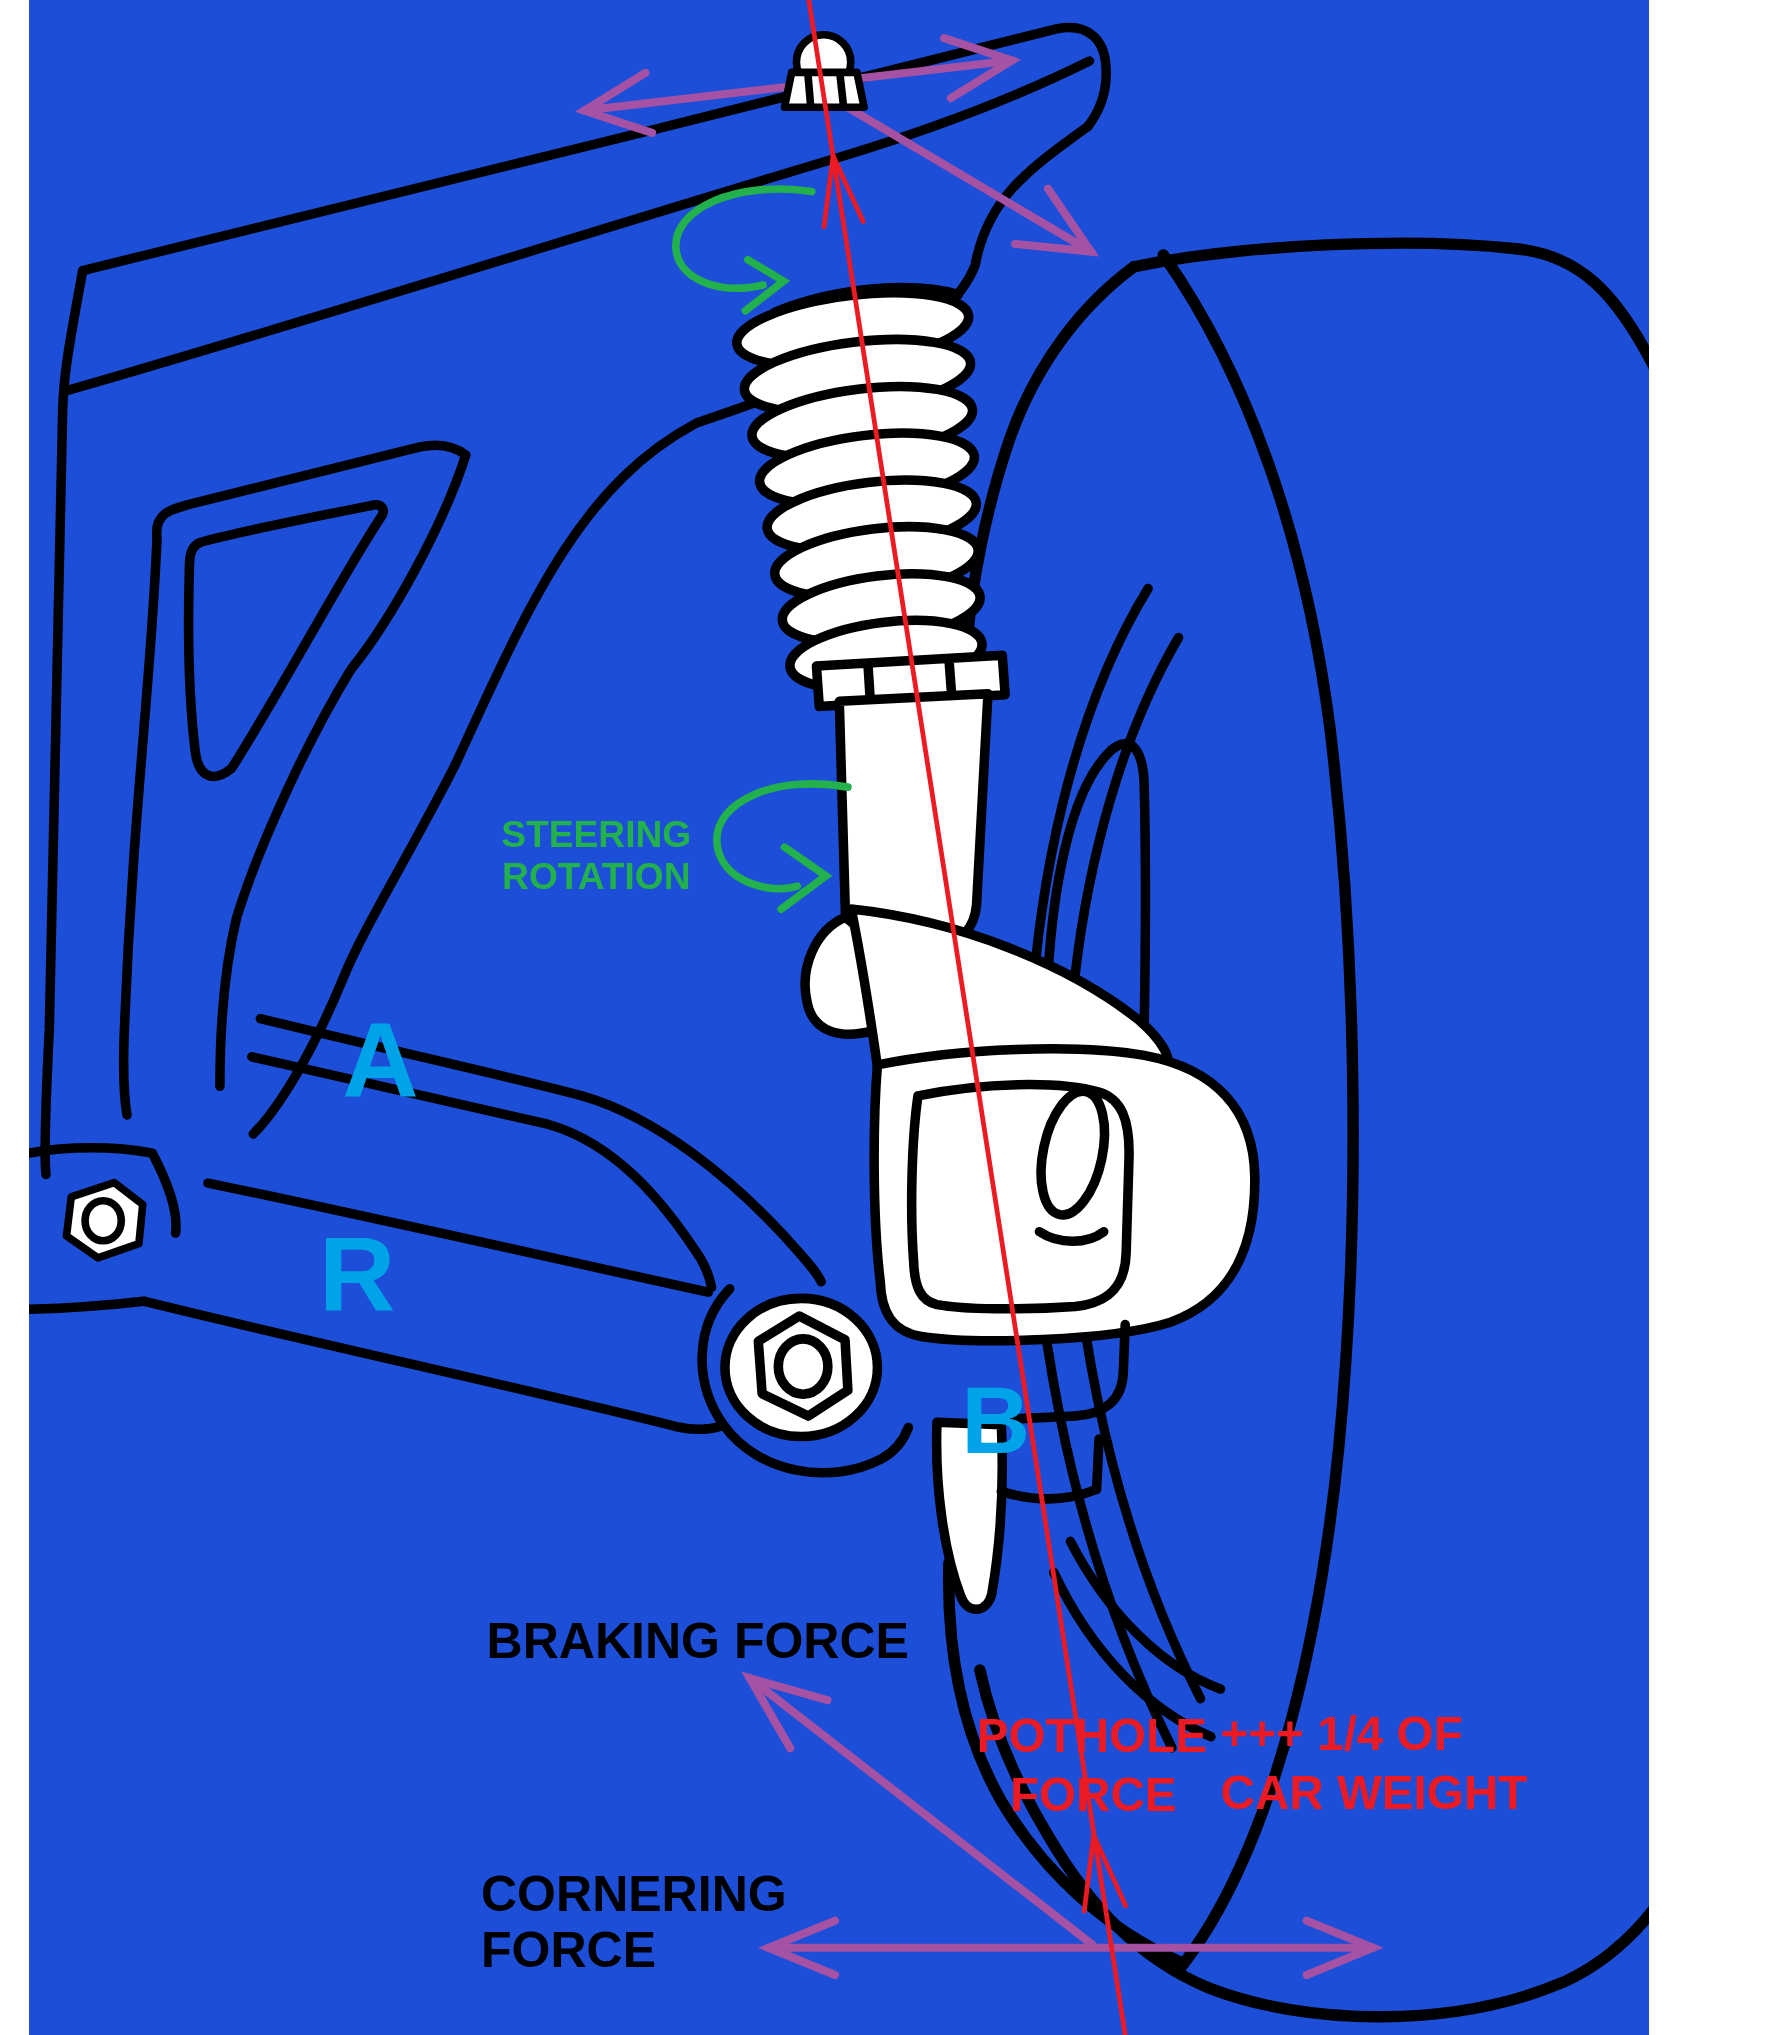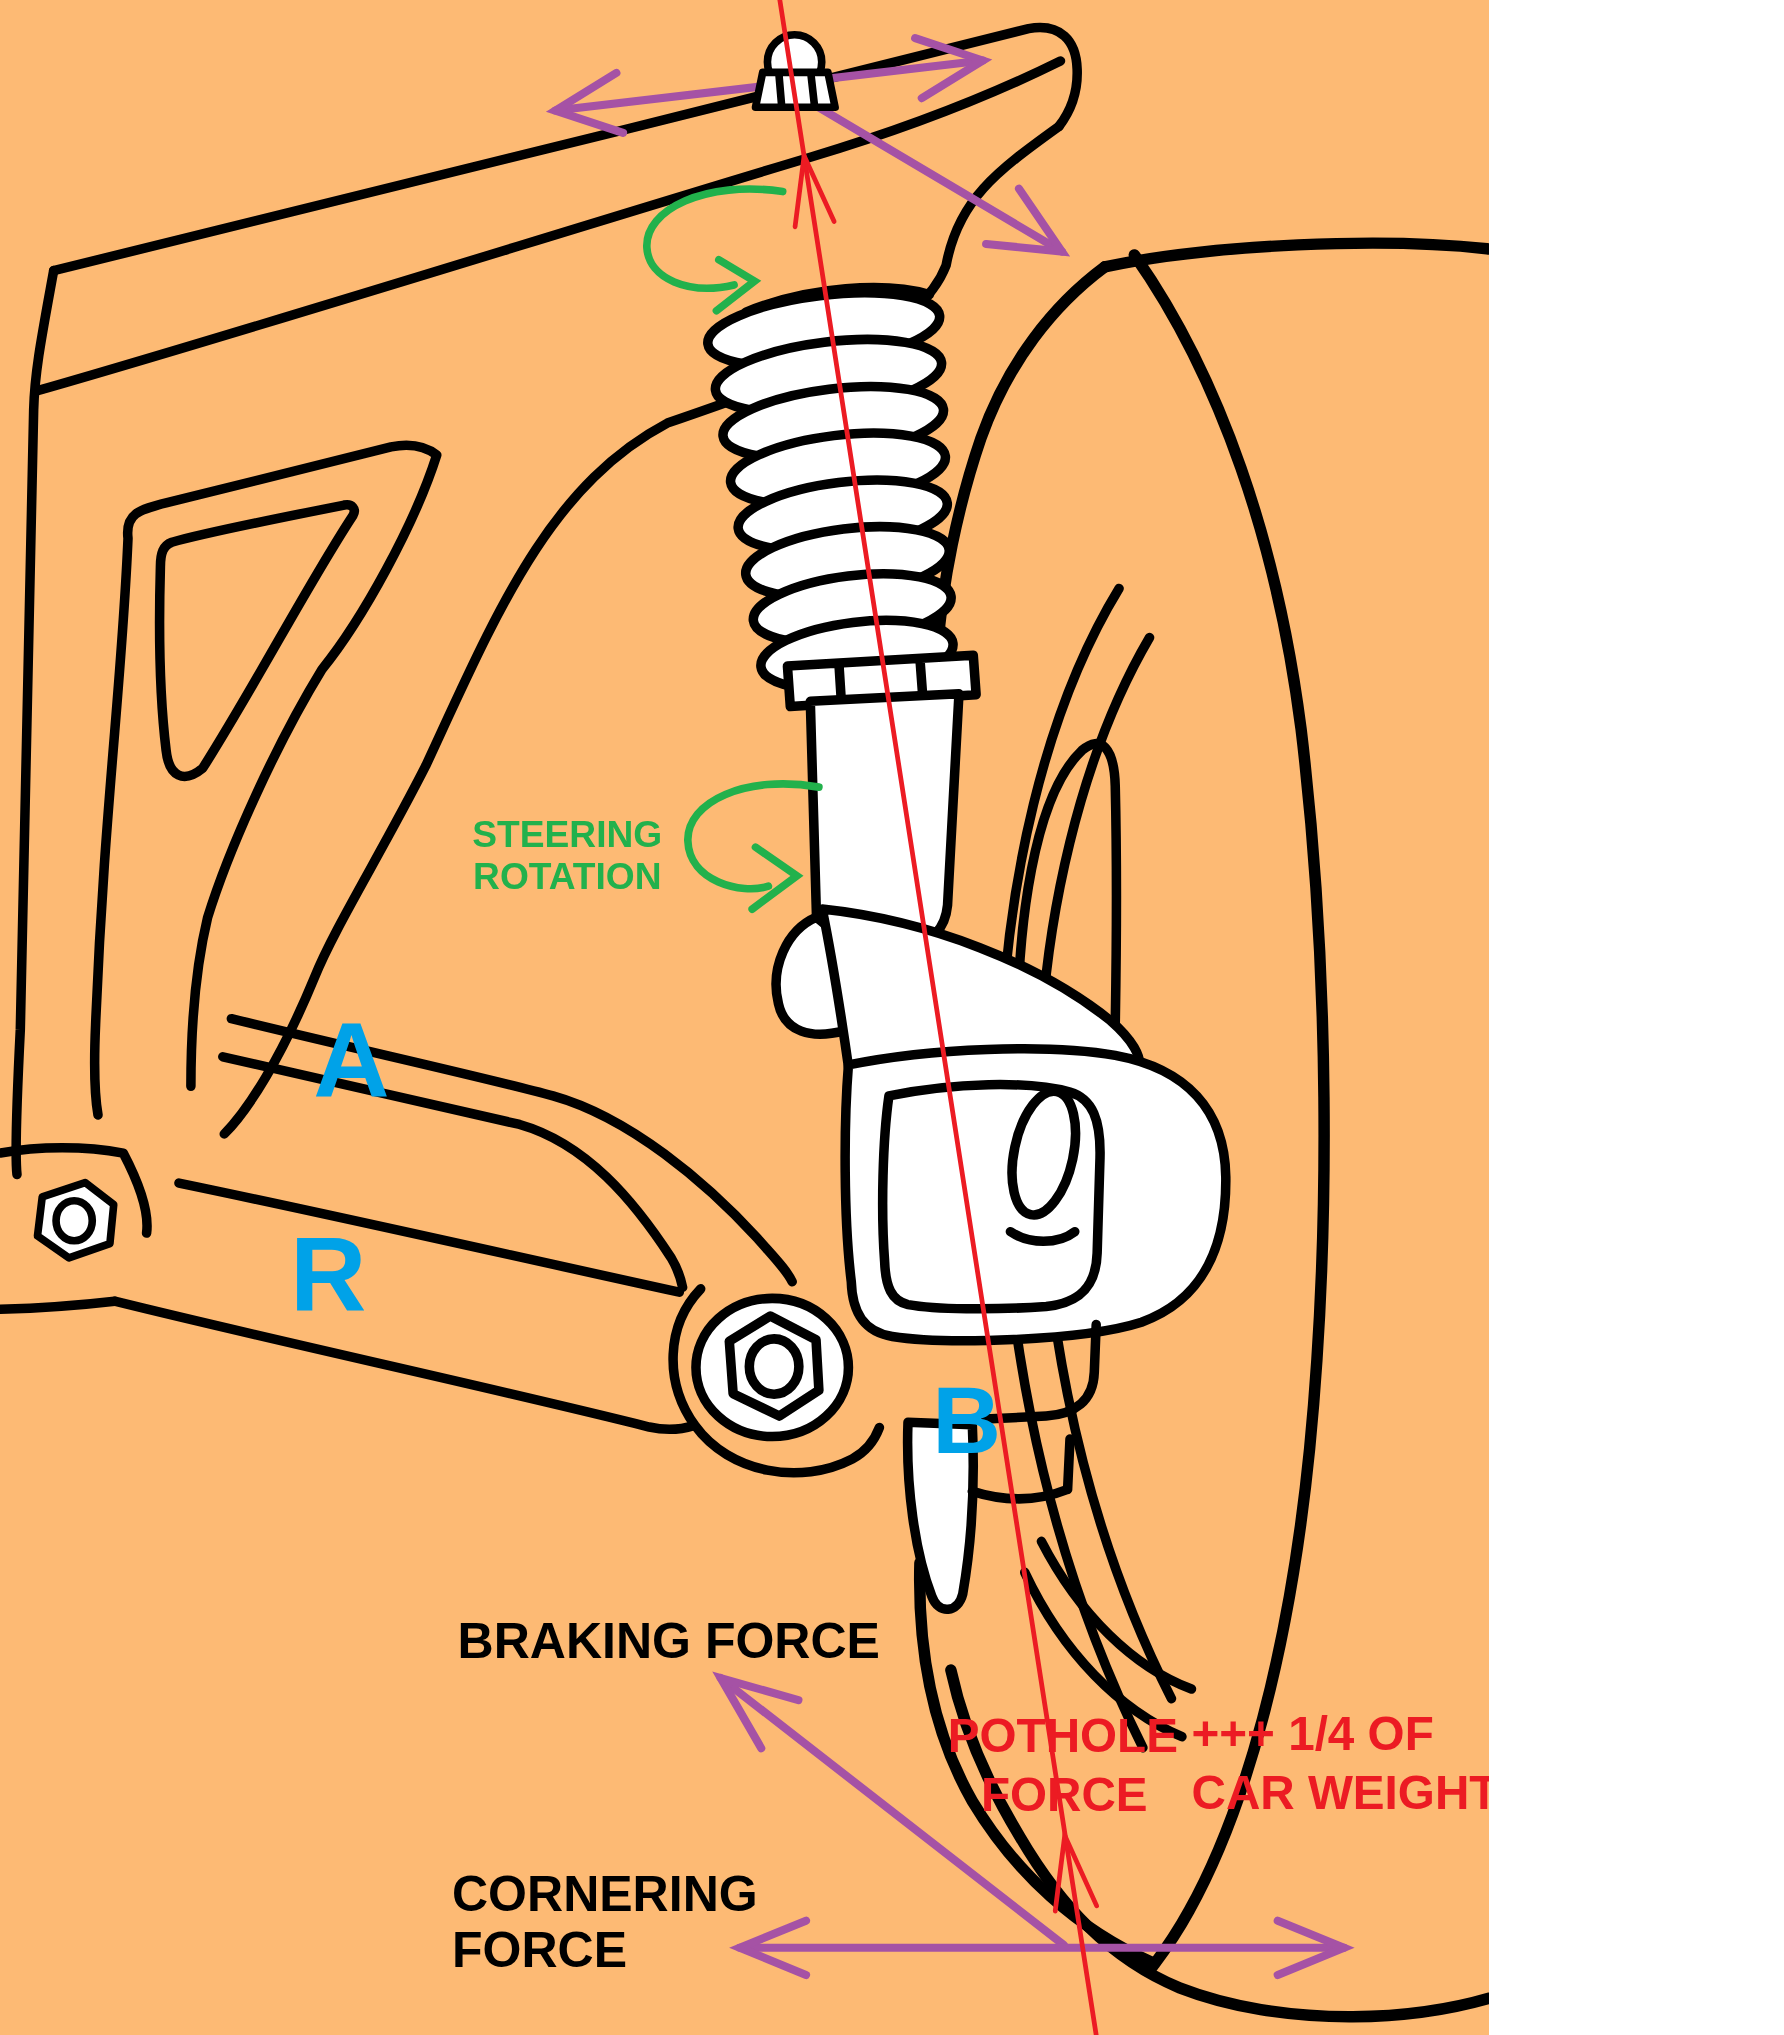--- a/index.html
+++ b/index.html
@@ -1,16 +1,16 @@
 <!DOCTYPE html>
 <html style="font-size:7.6px"><head>
 <meta charset="utf-8">
 <style>
   html,body{margin:0;padding:0;background:#fff;}
-  .stage{width:1489px;height:2035px;position:relative;background:#fdba74;overflow:hidden;}
+  .stage{width:1620px;height:2035px;position:relative;background:#1d4ed8;overflow:hidden;margin-left:29px;}
   svg{display:block;}
   text{font-family:"Liberation Sans", sans-serif;font-weight:700;}
   .ink{fill:none;stroke:#000;stroke-width:20;stroke-linecap:round;stroke-linejoin:round;}
   .ink-thick{fill:none;stroke:#000;stroke-width:24;stroke-linecap:round;stroke-linejoin:round;}
   .ink-fill{fill:#fff;stroke:#000;stroke-width:20;stroke-linecap:round;stroke-linejoin:round;}
 </style>
 </head>
 <body>
 
 <div class="stage">

